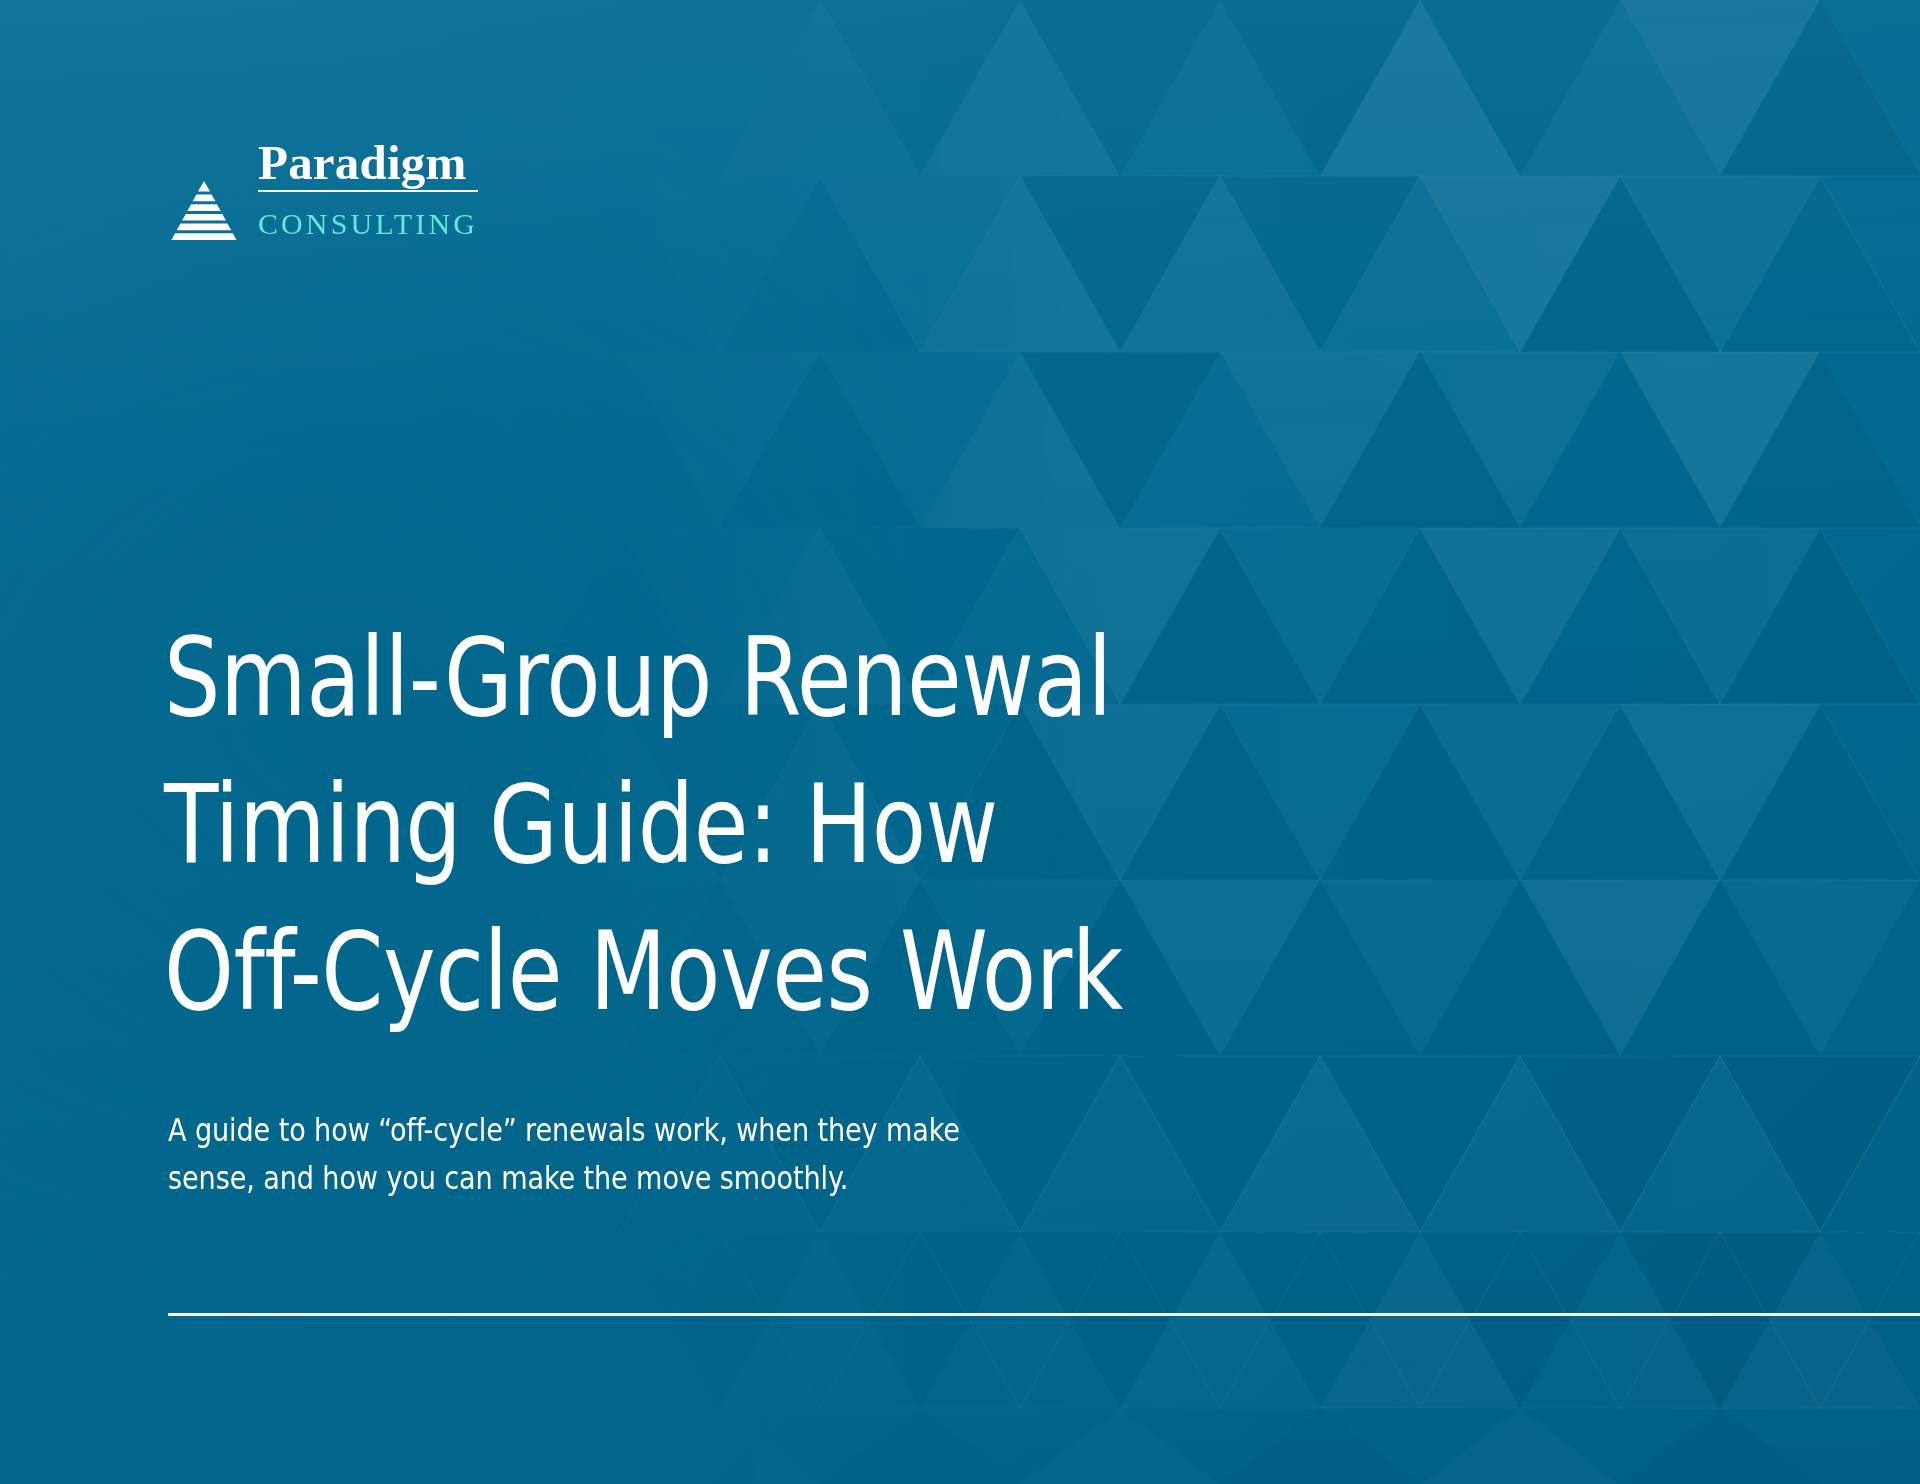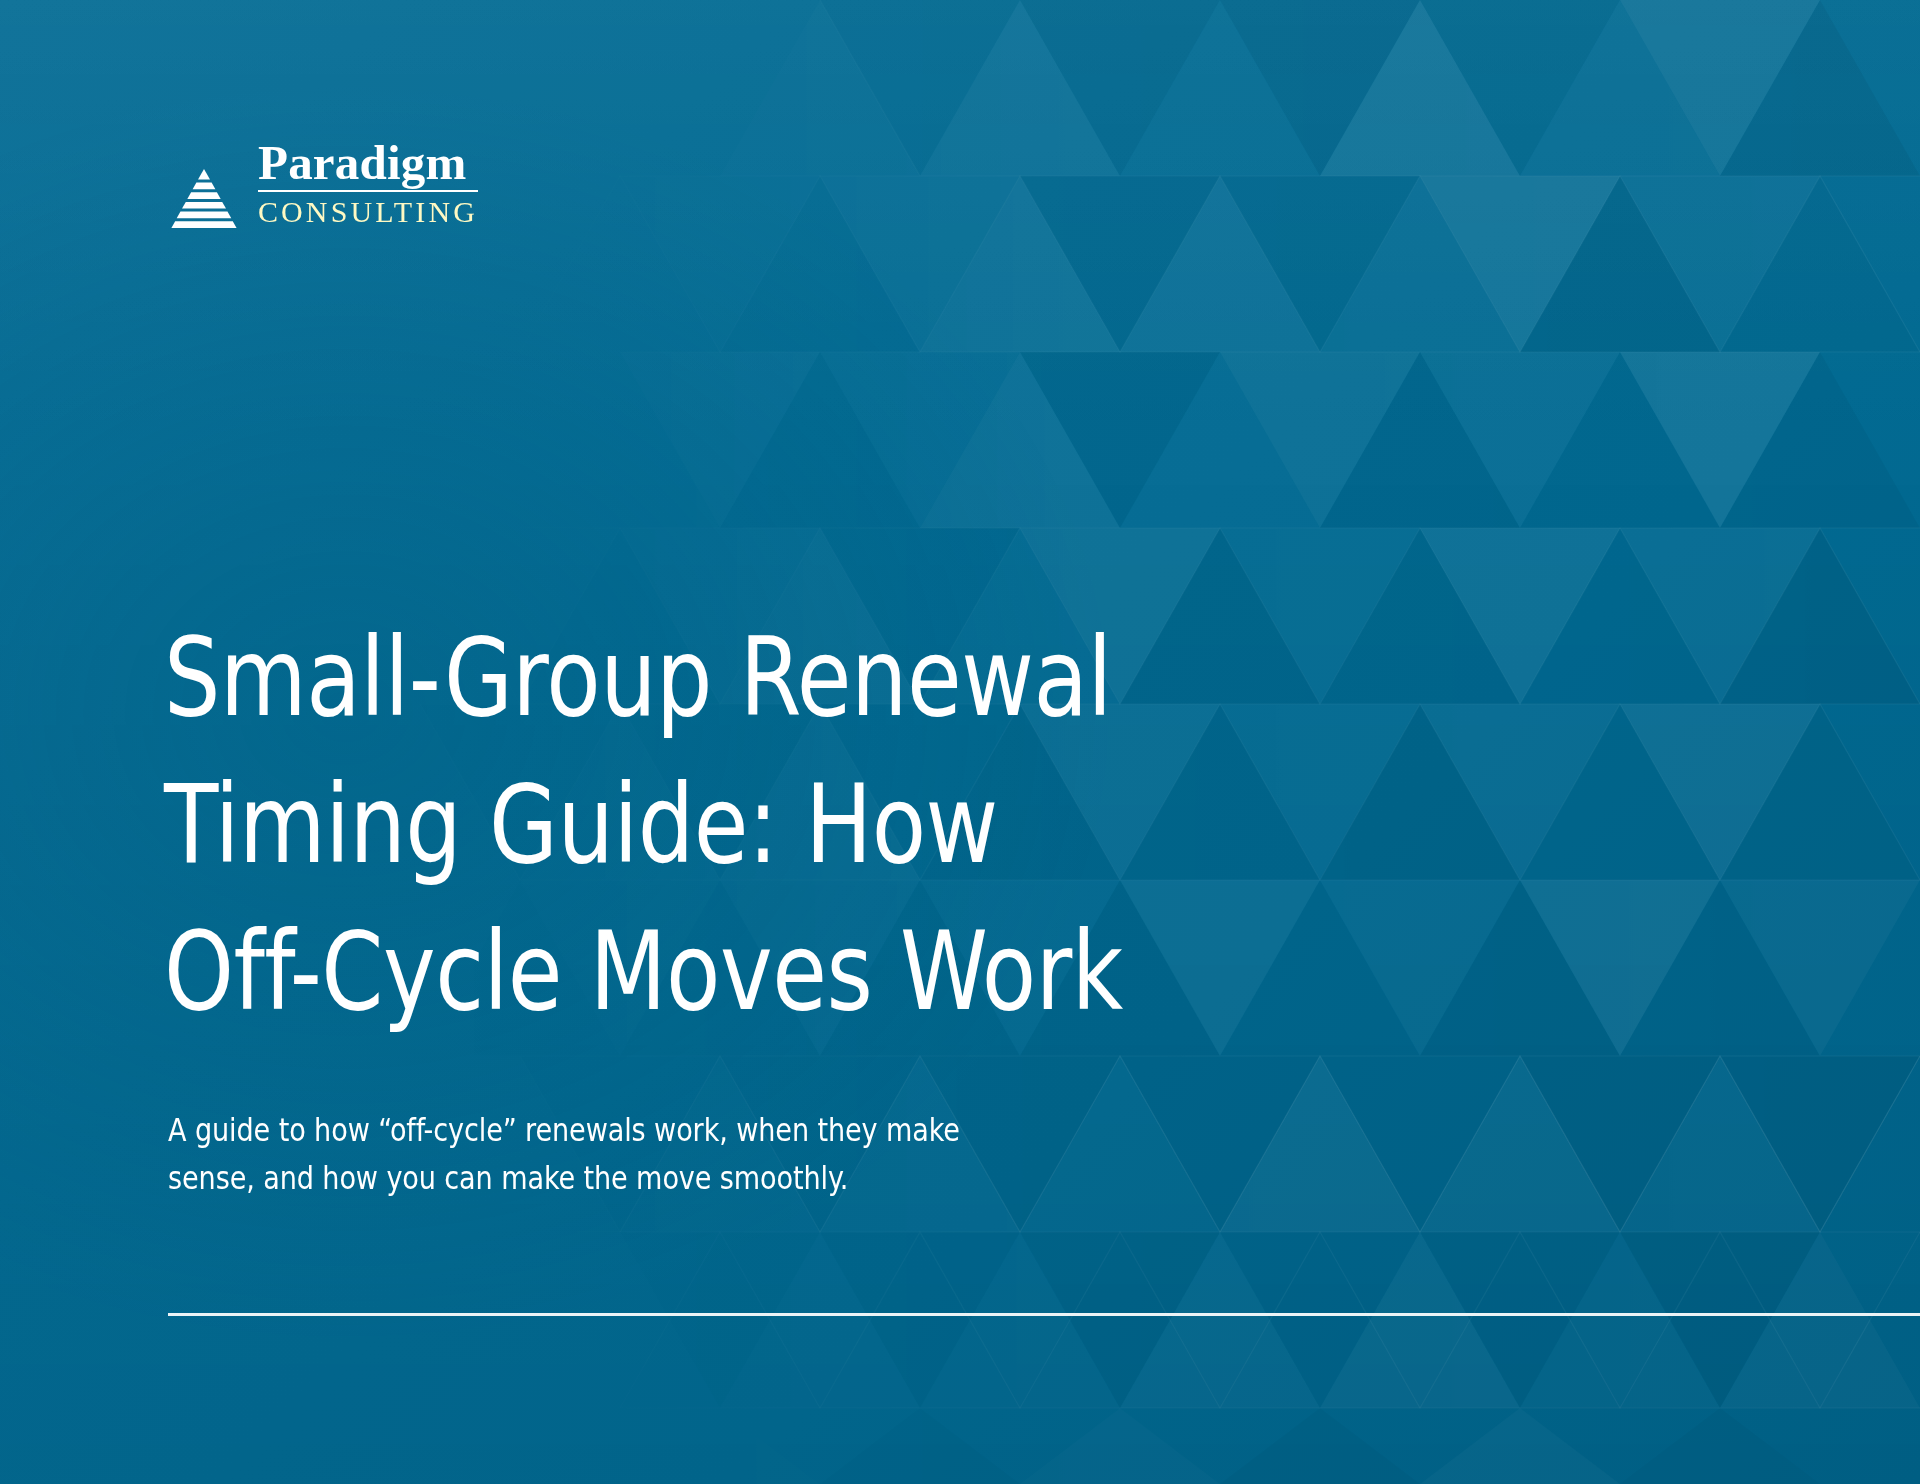--- a/index.html
+++ b/index.html
@@ -79,23 +79,23 @@
     color: #ffffff;
     letter-spacing: 0.2px;
     padding-bottom: 3px;
     border-bottom: 2.5px solid #ffffff;
   }
   .logo-sub {
     font-family: "Liberation Serif", "DejaVu Serif", serif;
     font-weight: 400;
     font-size: 30px;
     line-height: 1.02;
-    color: #fef9c3;
+    color: #5eead4;
     letter-spacing: 3.1px;
-    padding-top: 5px;
+    padding-top: 17px;
     white-space: nowrap;
   }
 
   
   .title {
     position: absolute;
     left: 164px;
     top: 604px;
     width: 1180px;
     margin: 0;

